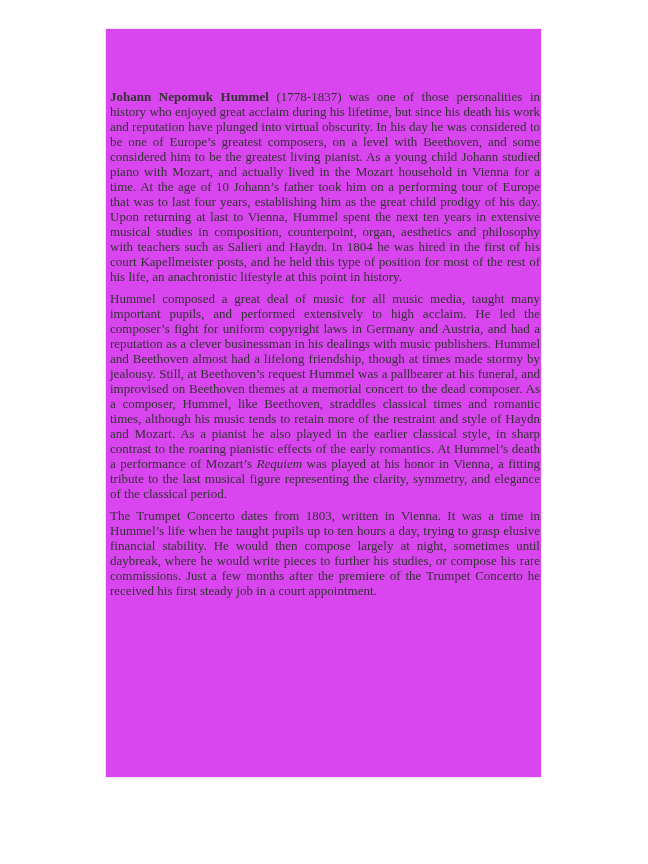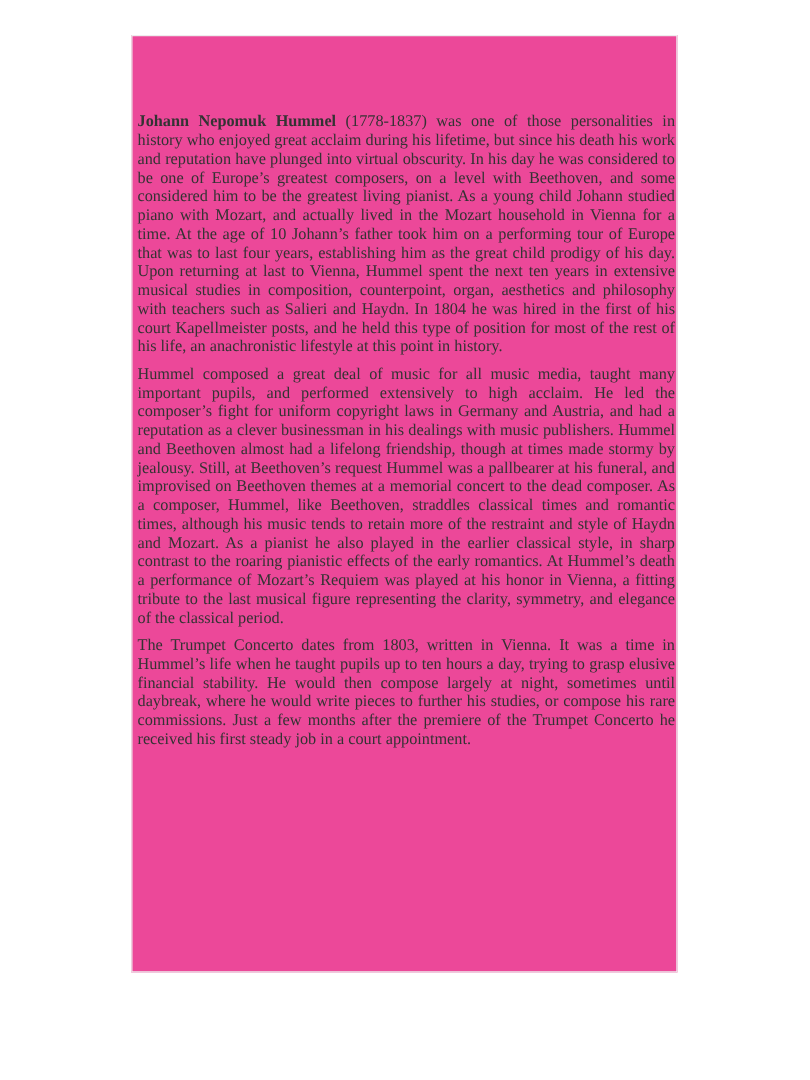--- a/index.html
+++ b/index.html
@@ -17,40 +17,40 @@
     height: 864px;
     background: #ffffff;
   }
   .page {
     position: absolute;
     left: 105px;
     top: 28px;
     width: 437px;
     height: 750px;
     box-sizing: border-box;
-    background: #ec4899;
+    background: #d946ef;
     border: 1px solid #ededed;
   }
   .textblock {
     position: absolute;
     left: 4px;
     top: 60px;
     width: 430px;
     color: #333333;
     font-size: 13px;
     line-height: 15px;
     text-align: justify;
     text-justify: inter-word;
   }
   .textblock p {
     margin: 0 0 7px 0;
     padding: 0;
   }
   .run-bold   { font-weight: bold; }
-  .run-italic { }
+  .run-italic { font-style: italic; }
 </style>
 </head>
 <body>
 
 <div class="viewport">
   <div class="page">
     <div class="textblock">
       <p><span class="run-bold">Johann Nepomuk Hummel</span><span class="run-normal"> (1778-1837) was one of those personalities in history who enjoyed great acclaim during his lifetime, but since his death his work and reputation have plunged into virtual obscurity. In his day he was considered to be one of Europe’s greatest composers, on a level with Beethoven, and some considered him to be the greatest living pianist. As a young child Johann studied piano with Mozart, and actually lived in the Mozart household in Vienna for a time. At the age of 10 Johann’s father took him on a performing tour of Europe that was to last four years, establishing him as the great child prodigy of his day. Upon returning at last to Vienna, Hummel spent the next ten years in extensive musical studies in composition, counterpoint, organ, aesthetics and philosophy with teachers such as Salieri and Haydn. In 1804 he was hired in the first of his court Kapellmeister posts, and he held this type of position for most of the rest of his life, an anachronistic lifestyle at this point in history.</span></p>
       <p><span class="run-normal">Hummel composed a great deal of music for all music media, taught many important pupils, and performed extensively to high acclaim. He led the composer’s fight for uniform copyright laws in Germany and Austria, and had a reputation as a clever businessman in his dealings with music publishers. Hummel and Beethoven almost had a lifelong friendship, though at times made stormy by jealousy. Still, at Beethoven’s request Hummel was a pallbearer at his funeral, and improvised on Beethoven themes at a memorial concert to the dead composer. As a composer, Hummel, like Beethoven, straddles classical times and romantic times, although his music tends to retain more of the restraint and style of Haydn and Mozart. As a pianist he also played in the earlier classical style, in sharp contrast to the roaring pianistic effects of the early romantics. At Hummel’s death a performance of Mozart’s </span><span class="run-italic">Requiem</span><span class="run-normal"> was played at his honor in Vienna, a fitting tribute to the last musical figure representing the clarity, symmetry, and elegance of the classical period.</span></p>
       <p><span class="run-normal">The Trumpet Concerto dates from 1803, written in Vienna. It was a time in Hummel’s life when he taught pupils up to ten hours a day, trying to grasp elusive financial stability. He would then compose largely at night, sometimes until daybreak, where he would write pieces to further his studies, or compose his rare commissions. Just a few months after the premiere of the Trumpet Concerto he received his first steady job in a court appointment.</span></p>

